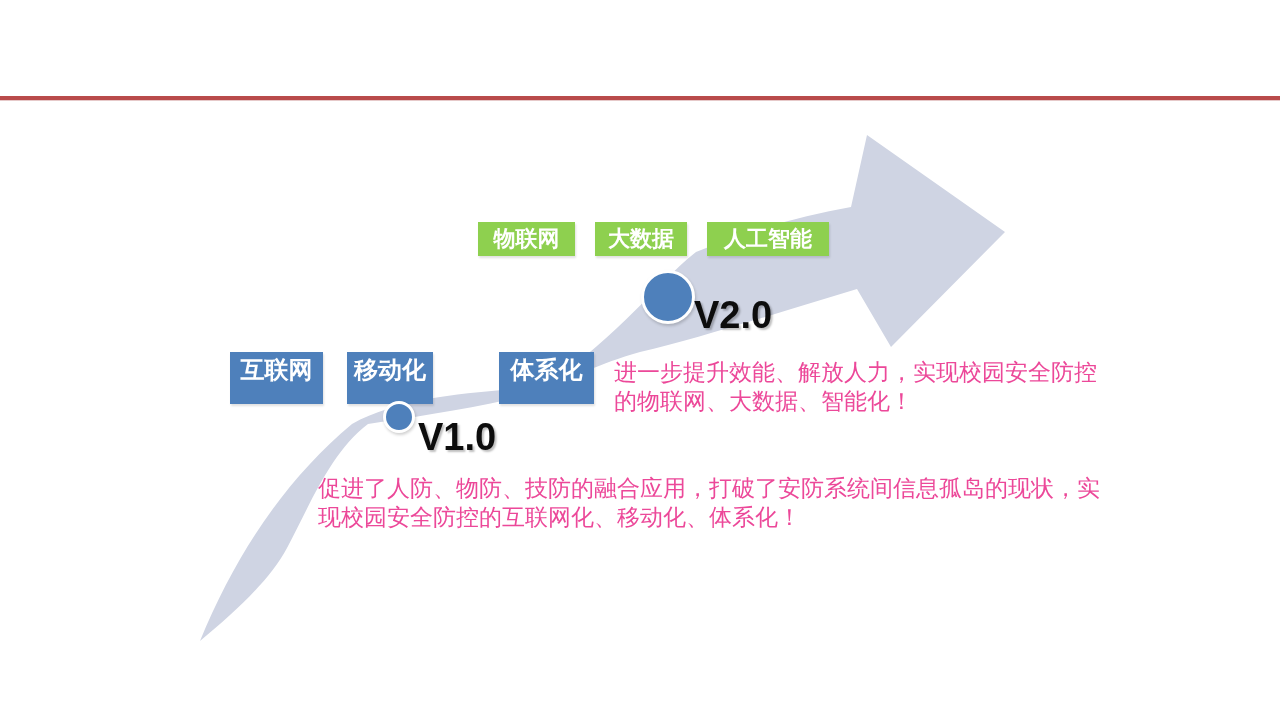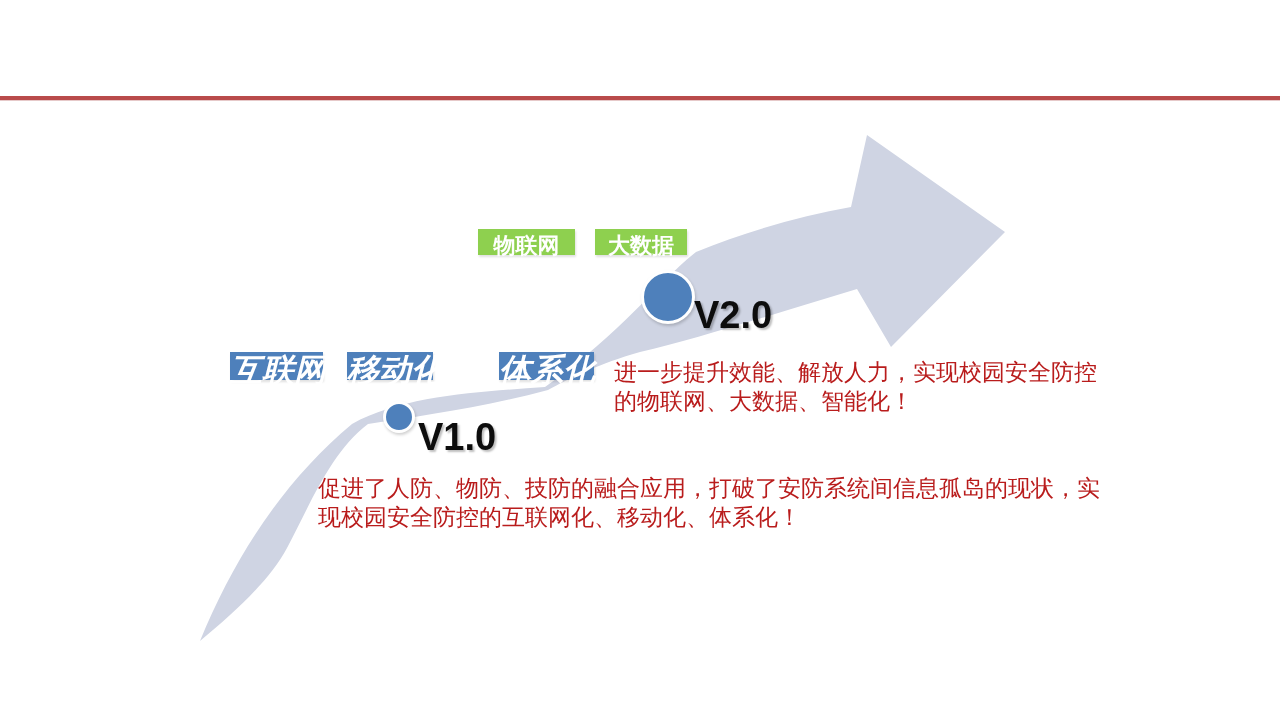--- a/index.html
+++ b/index.html
@@ -41,33 +41,31 @@
     z-index: 2;
     color: #ffffff;
     font-weight: 700;
     text-align: center;
     box-sizing: border-box;
     box-shadow: 1px 2px 2px rgba(0,0,0,0.12);
     white-space: nowrap;
   }
   .tag-blue {
     background: #4E80BB;
-    height: 28px;
+    height: 52px;
     line-height: 36px;
-    font-size: 32px;
+    font-size: 24px;
     top: 352px;
-    font-style: italic;
   }
   .tag-green {
     background: #8ED04F;
-    height: 26px;
+    height: 34px;
     line-height: 34px;
     font-size: 22px;
     top: 222px;
-    margin-top: 7px;
   }
   .dot {
     position: absolute;
     z-index: 3;
     border-radius: 50%;
     background: #4E80BB;
     border: 3px solid #ffffff;
     box-shadow: 1px 2px 3px rgba(0,0,0,0.18);
     box-sizing: border-box;
   }
@@ -82,21 +80,21 @@
     text-shadow: 2px 2px 2px rgba(0,0,0,0.25);
     white-space: nowrap;
   }
   .version-label.v1 { left: 418px; top: 416px; }
   .version-label.v2 { left: 694px; top: 294px; }
   .version-desc {
     position: absolute;
     z-index: 3;
     font-size: 23px;
     line-height: 29px;
-    color: #b91c1c;
+    color: #ec4899;
   }
   .version-desc.v1 { left: 318px; top: 474px; width: 800px; }
   .version-desc.v2 { left: 614px; top: 358px; width: 505px; }
 </style>
 </head>
 <body>
 
 <div class="slide">
 
   <svg class="arrow-layer" viewBox="0 0 1280 720" aria-hidden="true">
@@ -115,20 +113,21 @@
       C 480 408, 420 416, 368 424
       C 330 453, 310 505, 287 548
       C 270 580, 235 612, 200 641
       Z"></path>
   </svg>
 
   <div class="title-rule"></div>
 
   <div class="tag tag-green" style="left:478px; width:97px;">物联网</div>
   <div class="tag tag-green" style="left:595px; width:92px;">大数据</div>
+  <div class="tag tag-green" style="left:707px; width:122px;">人工智能</div>
 
   <div class="tag tag-blue" style="left:230px; width:93px;">互联网</div>
   <div class="tag tag-blue" style="left:347px; width:86px;">移动化</div>
   <div class="tag tag-blue" style="left:462px; width:95px;margin-left:37px;">体系化</div>
 
   <div class="dot dot-v1"></div>
   <div class="dot dot-v2"></div>
 
   <div class="version-label v1">V1.0</div>
   <div class="version-desc v1">促进了人防、物防、技防的融合应用，打破了安防系统间信息孤岛的现状，实现校园安全防控的互联网化、移动化、体系化！</div>

